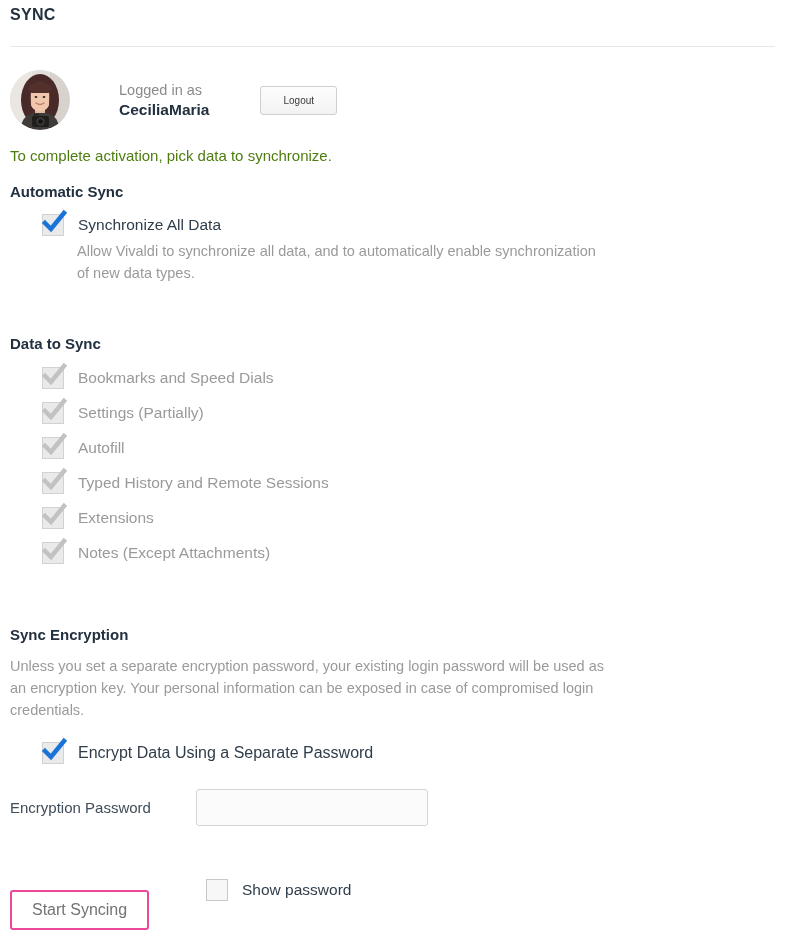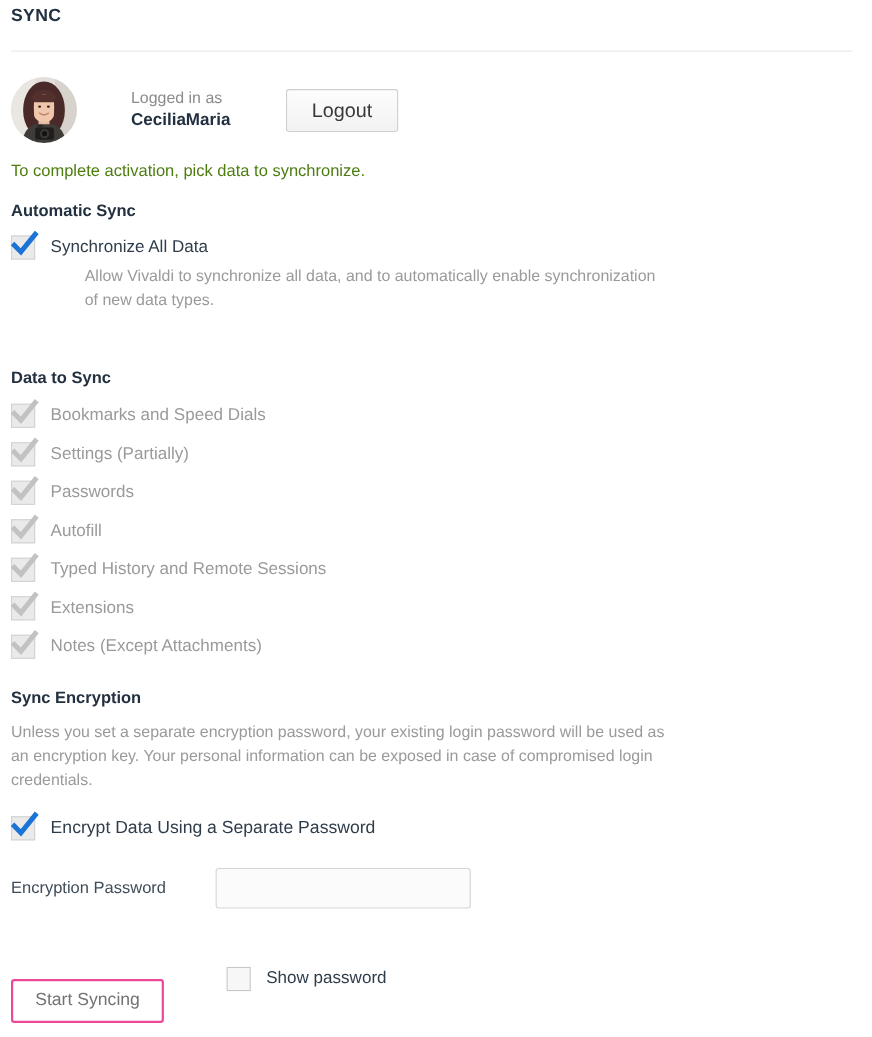--- a/index.html
+++ b/index.html
@@ -68,21 +68,21 @@
     margin-top: 1px;
   }
 
   .logout-button {
     margin-left: 18px;
     background: linear-gradient(#fdfdfd, #f2f2f2);
     border: 1px solid #cfcfcf;
     border-radius: 3px;
     color: #3a3a3a;
     font-family: "Liberation Sans", sans-serif;
-    font-size: 18px;
+    font-size: 10px;
     padding: 8px 22px;
     cursor: pointer;
   }
 
   
   .activation-note {
     position: absolute;
     left: 10px; top: 147px;
     font-size: 15px;
     color: #4d7c0f;
@@ -91,20 +91,21 @@
   .section-heading {
     font-size: 15px;
     font-weight: bold;
     color: #22303f;
   }
 
   
   .cb-row {
     display: flex;
     align-items: center;
+    margin-left: 32px;
   }
   .cb-box {
     position: relative;
     width: 22px; height: 22px;
     flex: 0 0 auto;
     background: #eaeaea;
     border: 1px solid #d2d2d2;
     margin-top: 1px;
   }
   .cb-box.empty {
@@ -283,28 +284,20 @@
         </svg>
       </span>
       <span class="cb-label muted">Settings (Partially)</span>
     </div>
     <div class="cb-row">
       <span class="cb-box">
         <svg viewBox="0 0 28 28" xmlns="http://www.w3.org/2000/svg">
           <path d="M5 14 L11 20 L24 4" stroke="#c2c2c2" stroke-width="4.5" fill="none" stroke-linecap="square"></path>
         </svg>
       </span>
-      <span class="cb-label muted">Passwords</span>
-    </div>
-    <div class="cb-row">
-      <span class="cb-box">
-        <svg viewBox="0 0 28 28" xmlns="http://www.w3.org/2000/svg">
-          <path d="M5 14 L11 20 L24 4" stroke="#c2c2c2" stroke-width="4.5" fill="none" stroke-linecap="square"></path>
-        </svg>
-      </span>
       <span class="cb-label muted">Autofill</span>
     </div>
     <div class="cb-row">
       <span class="cb-box">
         <svg viewBox="0 0 28 28" xmlns="http://www.w3.org/2000/svg">
           <path d="M5 14 L11 20 L24 4" stroke="#c2c2c2" stroke-width="4.5" fill="none" stroke-linecap="square"></path>
         </svg>
       </span>
       <span class="cb-label muted">Typed History and Remote Sessions</span>
     </div>

